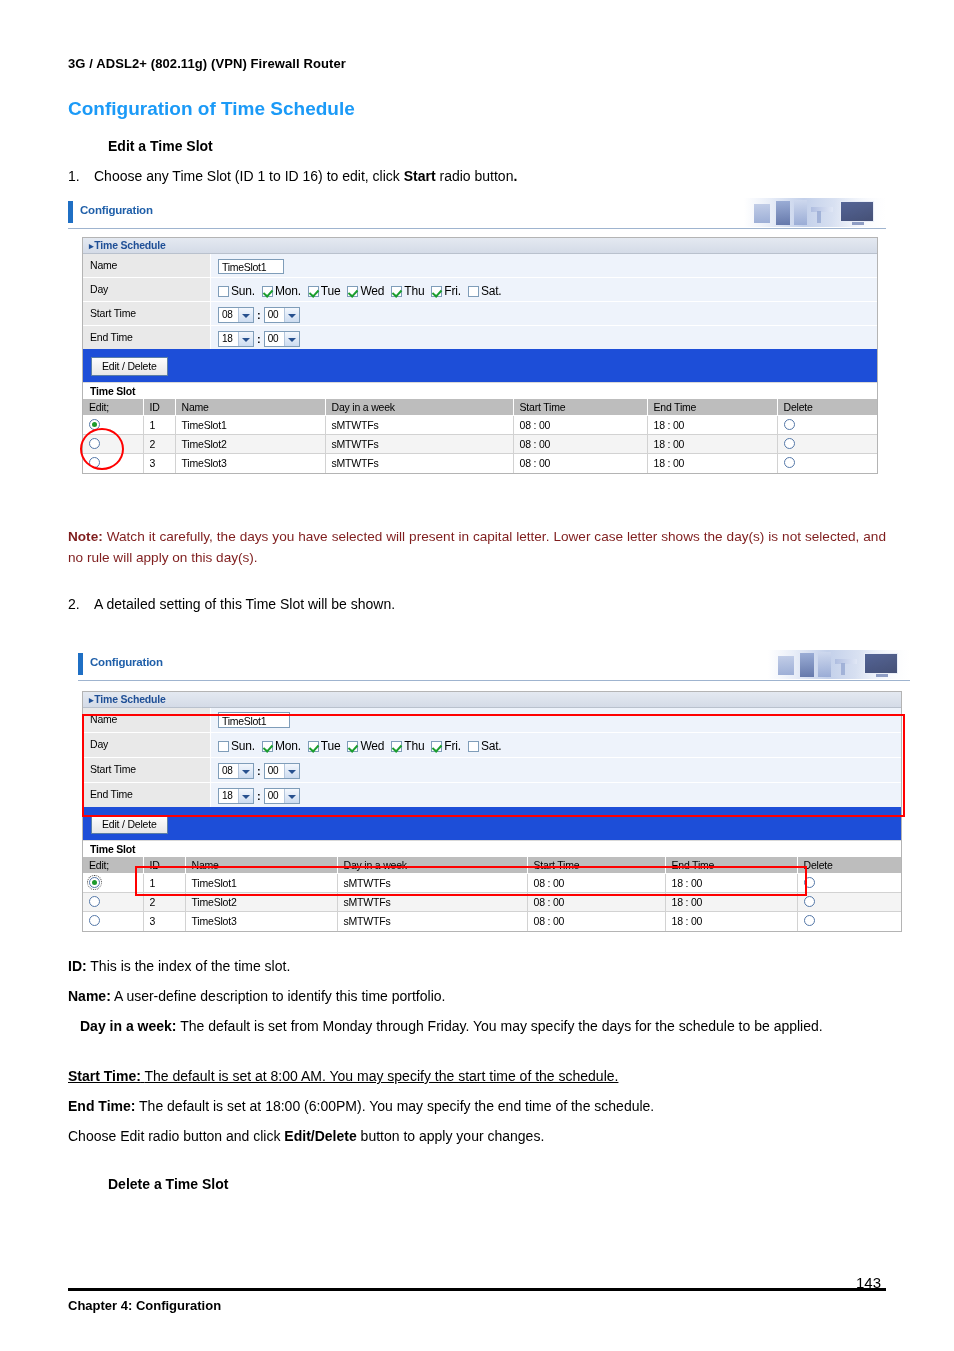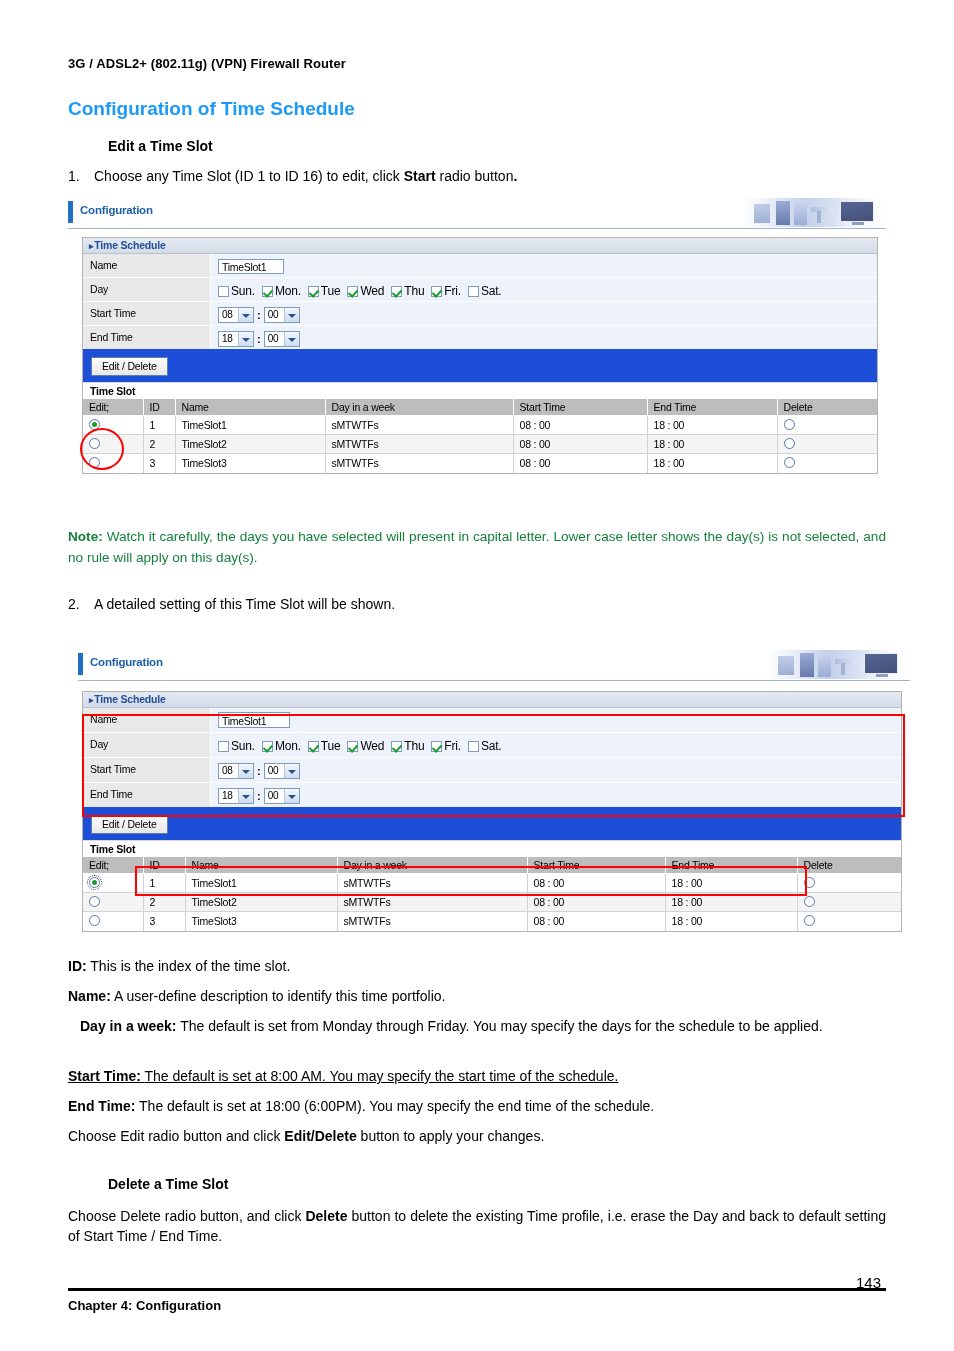--- a/index.html
+++ b/index.html
@@ -63,21 +63,21 @@
     position: absolute;
     left: 68px;
     font-size: 14px;
   }
   .num-item .num { display: inline-block; width: 26px; }
 
   .note {
     position: absolute;
     left: 68px;
     width: 818px;
-    color: #15803d;
+    color: #7f1d1d;
     font-size: 13.6px;
     line-height: 21px;
     text-align: justify;
   }
   .note b { font-weight: bold; }
 
   
   .shot {
     position: absolute;
     background: #ffffff;
@@ -618,21 +618,18 @@
   <div class="para" style="left:68px; top:1096px; width:818px;">
     <b>End Time:</b><span> </span><span>The default is set at 18:00 (6:00PM).   You may specify the end time of the schedule.</span>
   </div>
 
   <div class="para" style="left:68px; top:1126px; width:818px;">
     <span>Choose Edit radio button and click </span><b>Edit/Delete</b><span> button to apply your changes.</span>
   </div>
 
   <div class="sub-head" style="top:1176px;">Delete a Time Slot</div>
 
-  <div class="para" style="left:68px; top:1206px; width:818px; text-align:justify;">
-    <span>Choose Delete radio button, and click </span><b>Delete</b><span> button to delete the existing Time profile, i.e. erase the Day and back to default setting of Start Time / End Time.</span>
-  </div>
 
   <div class="page-num">143</div>
   <div class="footer-rule"></div>
   <div class="footer-left">Chapter 4: Configuration</div>
 
 </div>
 
 </body></html>

